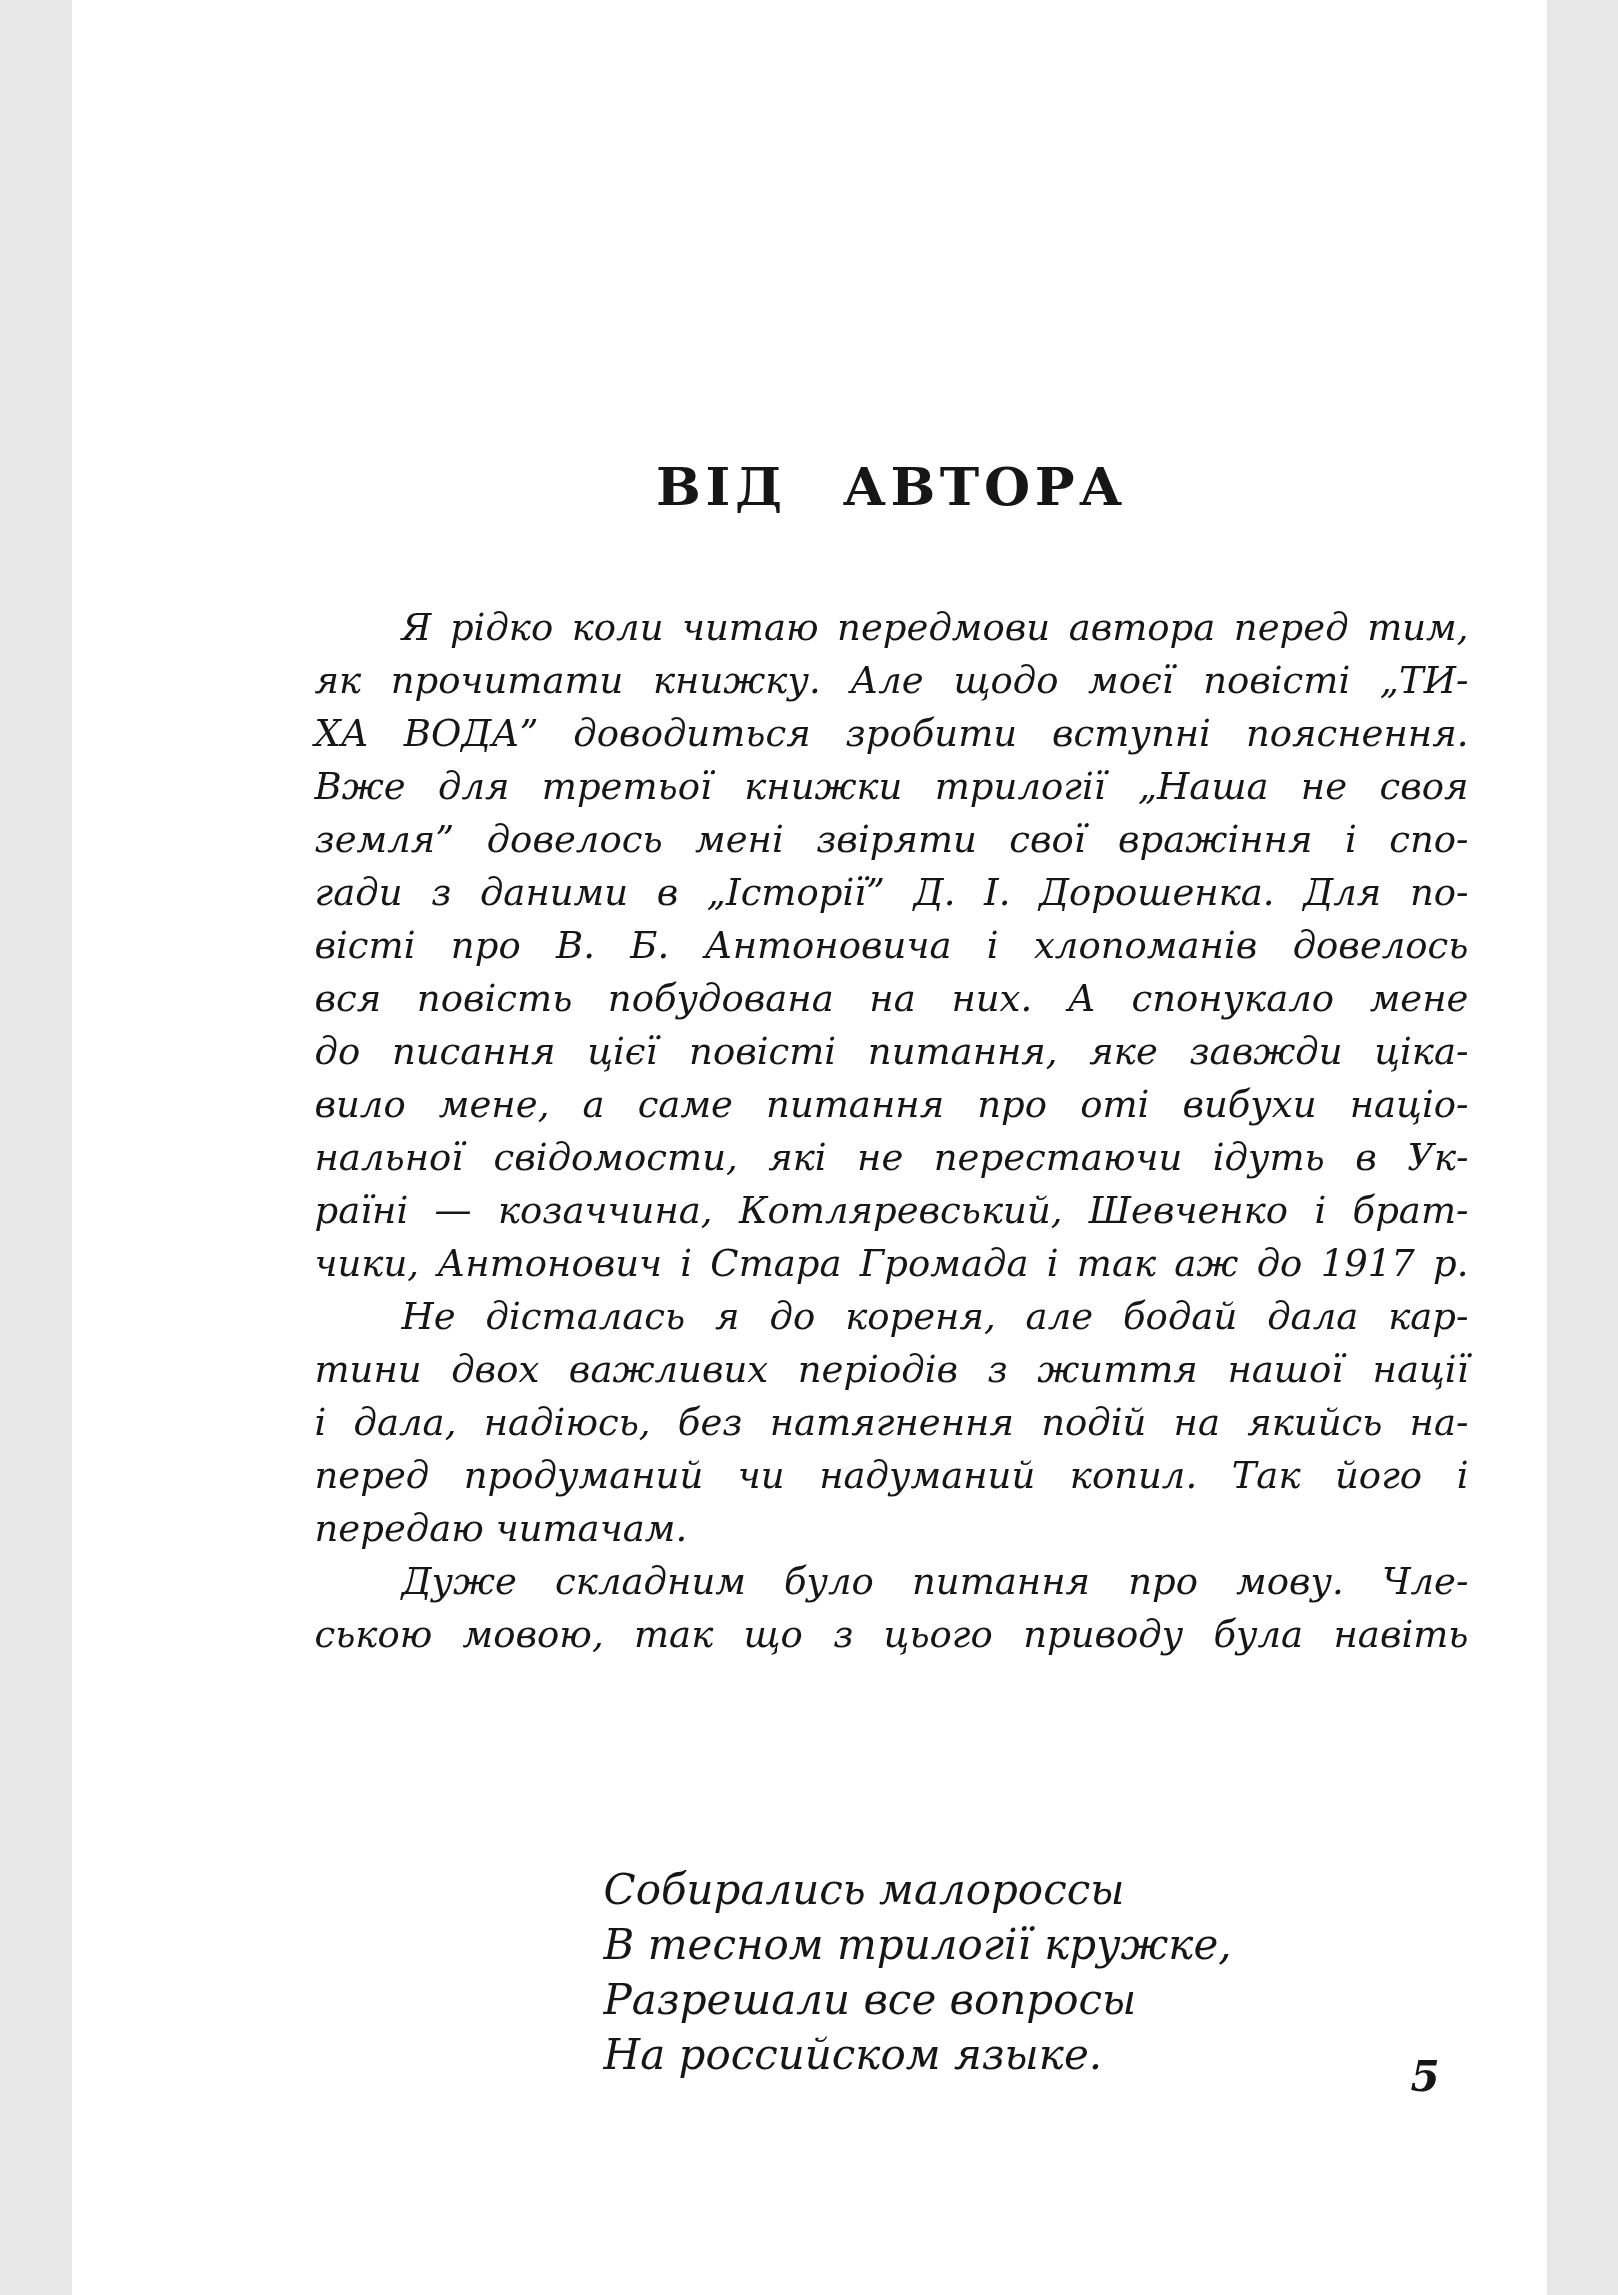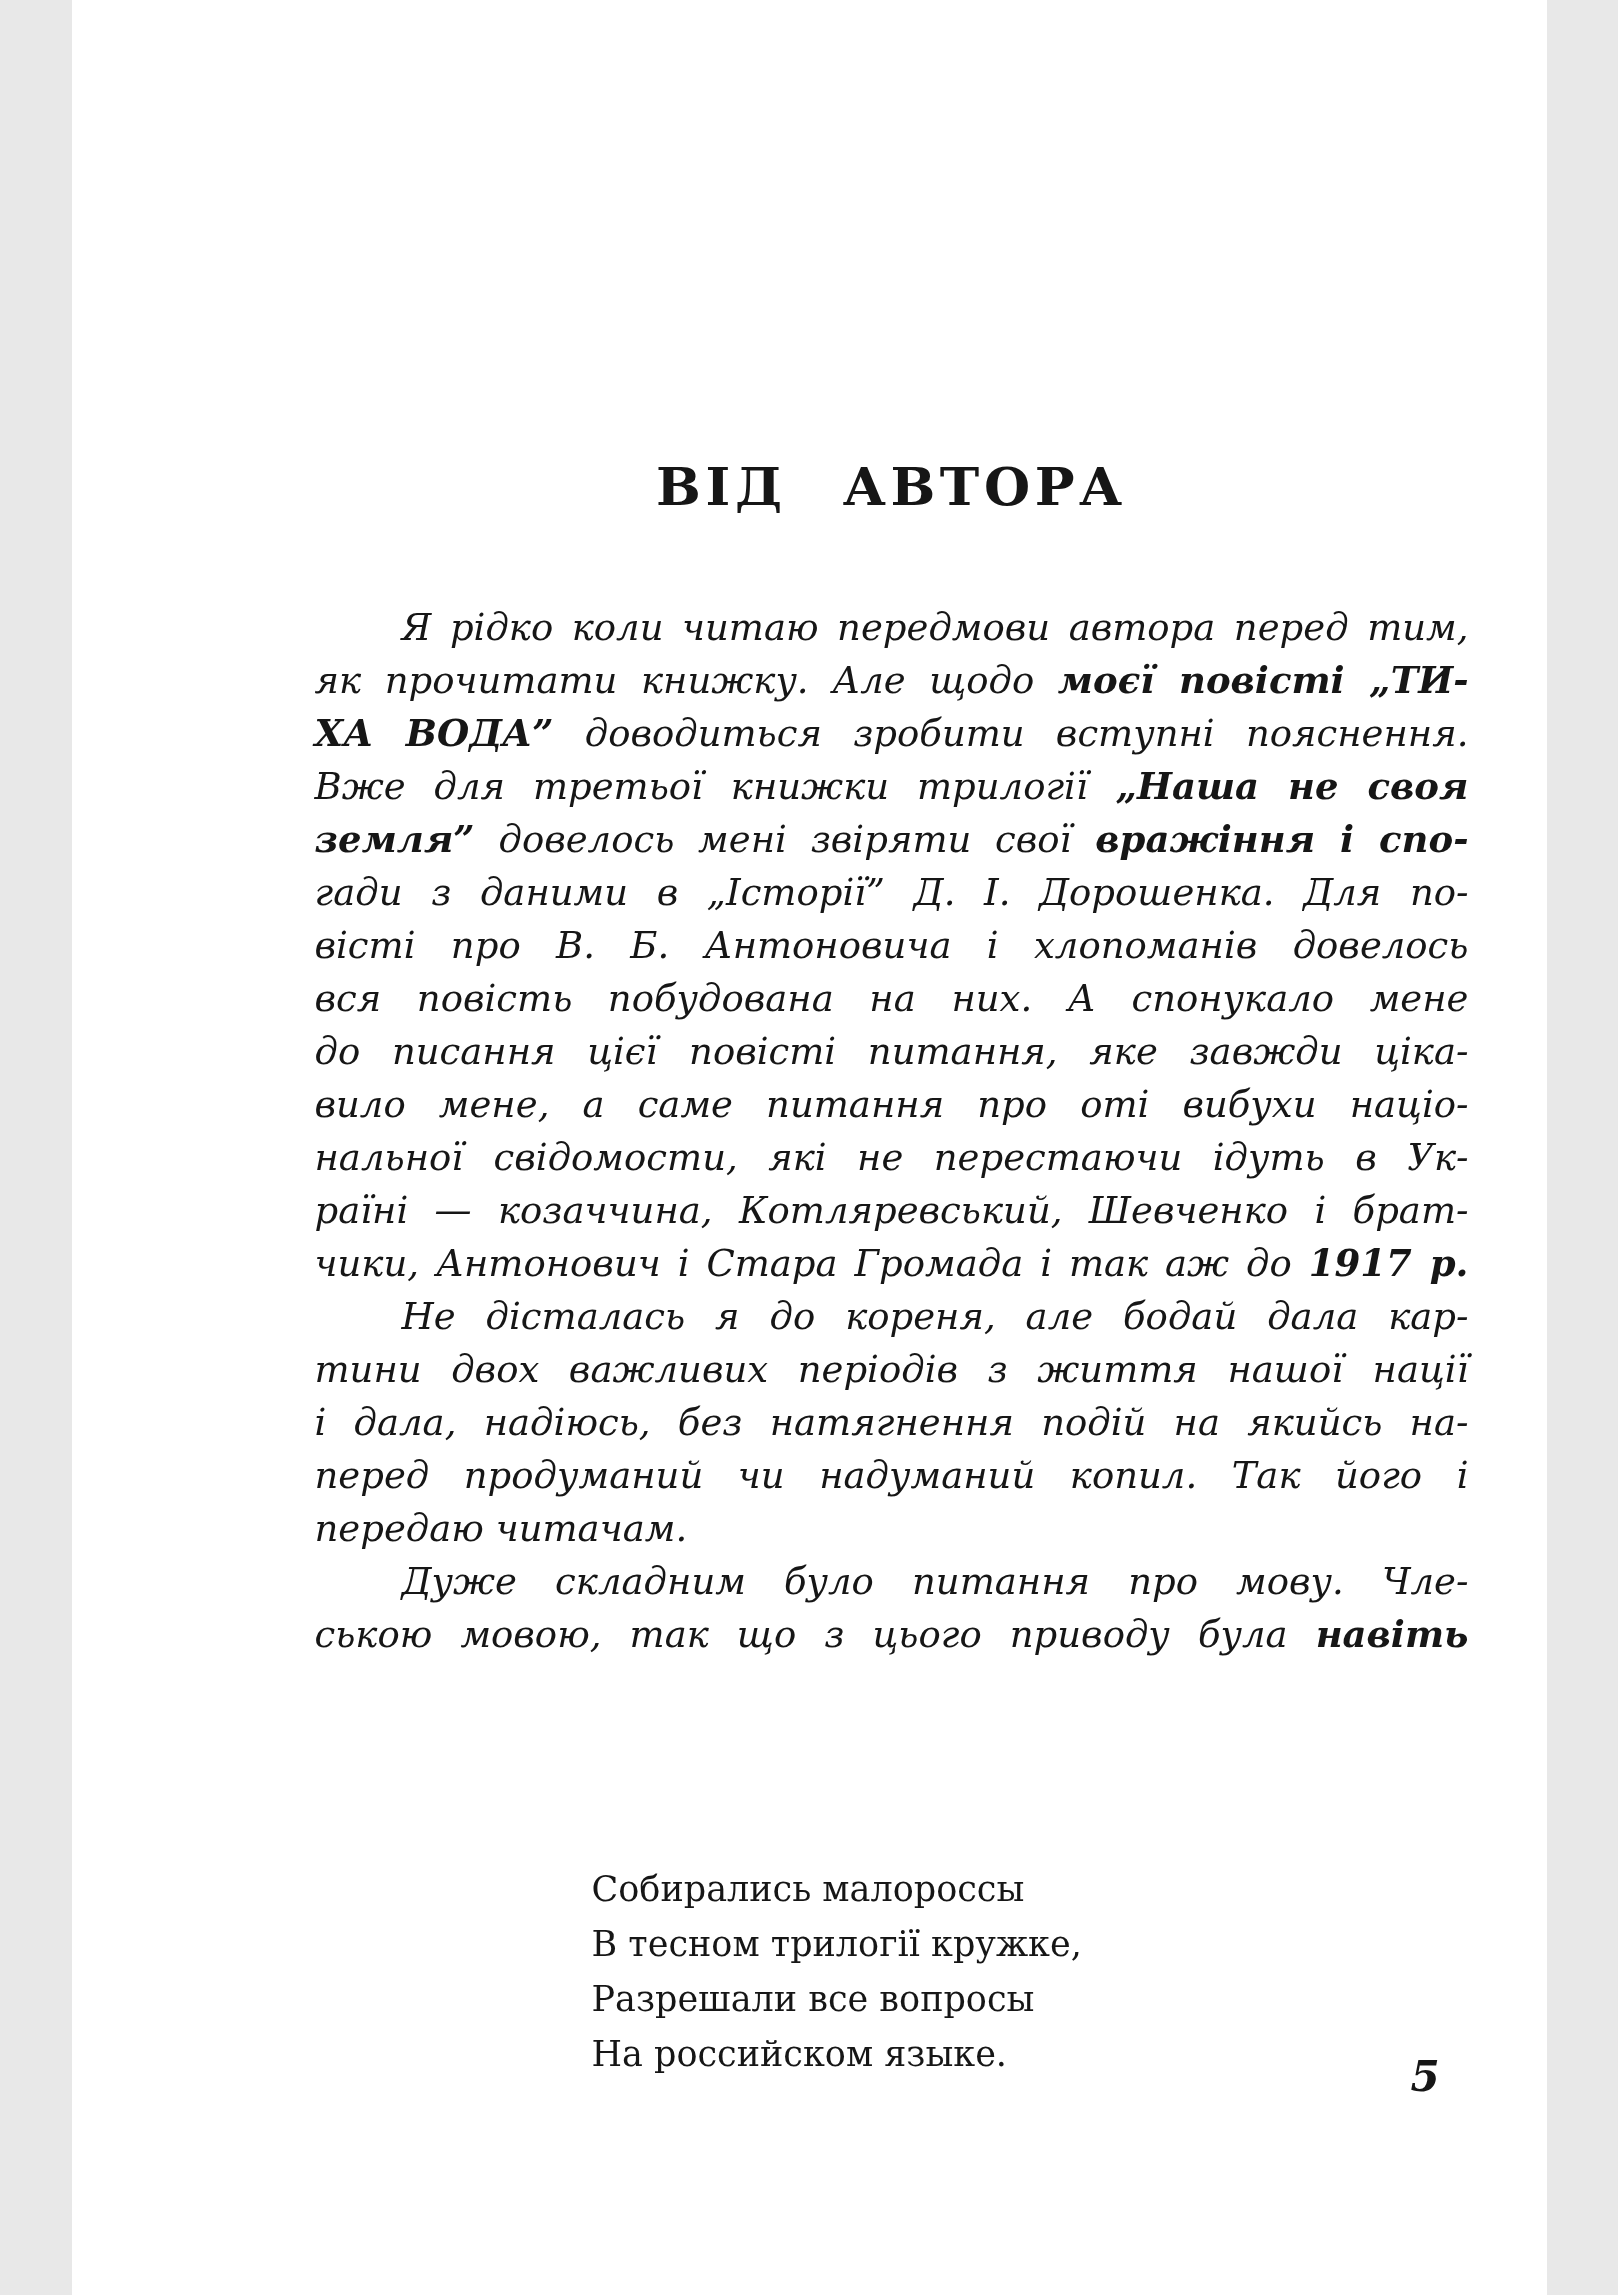--- a/index.html
+++ b/index.html
@@ -31,25 +31,26 @@
   .line {
     height:53px;
     line-height:53px;
     text-align:justify;
     text-align-last:justify;
     text-justify:inter-word;
     white-space:nowrap;
   }
   .line.indent { text-indent:87px; }
   .line.lastline { text-align-last:left; }
-  .bold { font-weight:700; }
+  .bold { font-weight:400; }
   .verse {
     position:absolute;
-    left:520px; top:1862px;
-    font-size:35px;
+    left:532px; top:1862px;
+    font-style:italic;
+    font-size:42px;
   }
   .vline { height:55px; line-height:55px; }
   .pagenum {
     position:absolute;
     top:2052px; left:1339px;
     font-size:42px;
     font-weight:bold;
     font-style:italic;
   }
 </style>

